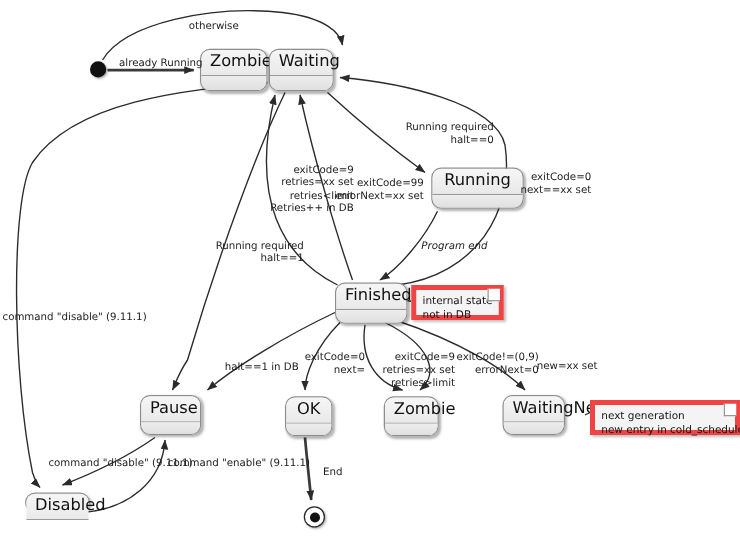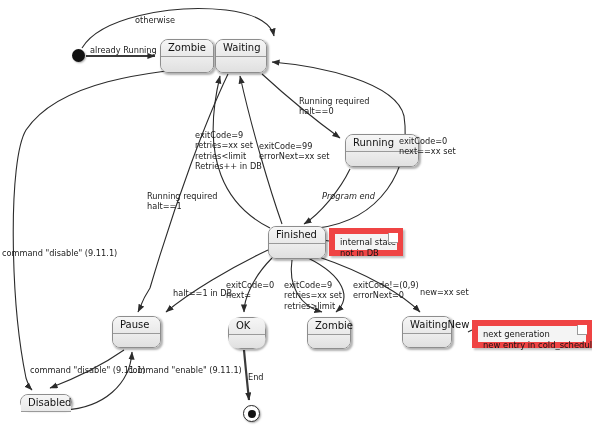--- a/index.html
+++ b/index.html
@@ -5,37 +5,37 @@
   html,body{margin:0;padding:0;background:#ffffff;}
   body{width:592px;height:439px;overflow:hidden;
        font-family:"DejaVu Sans","Liberation Sans",sans-serif;}
   #diagram{position:relative;width:592px;height:439px;background:#ffffff;}
   svg.layer{position:absolute;left:0;top:0;width:592px;height:439px;}
 
   .edge{fill:none;stroke:#2b2b2b;stroke-width:1.1;}
   .edge-thick{fill:none;stroke:#3a3a3a;stroke-width:2.2;}
 
   .lbl{position:absolute;font-size:8.2px;color:#1b1b1b;line-height:10.4px;
-       text-align:left;white-space:pre;letter-spacing:0px;}
+       text-align:right;white-space:pre;letter-spacing:0px;}
   .lbl.left{text-align:left;}
 
   
   .state{position:absolute;border:1px solid #8d8d8d;border-radius:8px;
          background:linear-gradient(#f2f2f2,#e4e4e4);
          box-shadow:1.5px 1.5px 2px rgba(0,0,0,0.30);
          display:flex;flex-direction:column;box-sizing:border-box;}
-  .state .title{flex:0 0 auto;padding:2px 7px 3px 7px;font-size:10px;
-                color:#121212;border-bottom:1px solid #9a9a9a;
+  .state .title{flex:0 0 auto;padding:2px 7px 3px 7px;font-size:13px;
+                color:#121212;text-align:center;border-bottom:1px solid #9a9a9a;
                 background:linear-gradient(#f6f6f6,#e9e9e9);
                 border-radius:7px 7px 0 0;white-space:nowrap;}
   .state .body{flex:1 1 auto;background:linear-gradient(#ededed,#e0e0e0);
                border-radius:0 0 7px 7px;}
 
   
-  .note{position:absolute;border:6px solid #ef4444;background:#f4f4f4;
+  .note{position:absolute;border:4px solid #ef4444;background:#f4f4f4;
         box-shadow:1.5px 1.5px 2px rgba(0,0,0,0.25);
         font-size:8.4px;color:#141414;line-height:11px;
         padding:3px 10px 3px 5px;box-sizing:border-box;white-space:pre;}
   .note:after{content:"";position:absolute;right:-1px;top:-1px;
               width:9px;height:9px;background:#ffffff;
               border-left:1px solid #9a9a9a;border-bottom:1px solid #9a9a9a;
               transform:rotate(0deg);}
 
   .initdot{position:absolute;border-radius:50%;background:#111111;
            box-shadow:1px 1px 2px rgba(0,0,0,0.35);}
@@ -116,21 +116,21 @@
   <div class="state" style="left:268px;top:226px;width:58px;height:33px;">
     <div class="title">Finished</div>
     <div class="body"></div>
   </div>
 
   <div class="state" style="left:112px;top:316px;width:49px;height:32px;">
     <div class="title">Pause</div>
     <div class="body"></div>
   </div>
 
-  <div class="state" style="left:228px;top:317px;width:38px;height:32px;border-radius:13px;">
+  <div class="state" style="left:228px;top:317px;width:38px;height:32px;">
     <div class="title">OK</div>
     <div class="body"></div>
   </div>
 
   <div class="state" style="left:307px;top:317px;width:44px;height:32px;">
     <div class="title">Zombie</div>
     <div class="body"></div>
   </div>
 
   <div class="state" style="left:402px;top:316px;width:50px;height:32px;">

